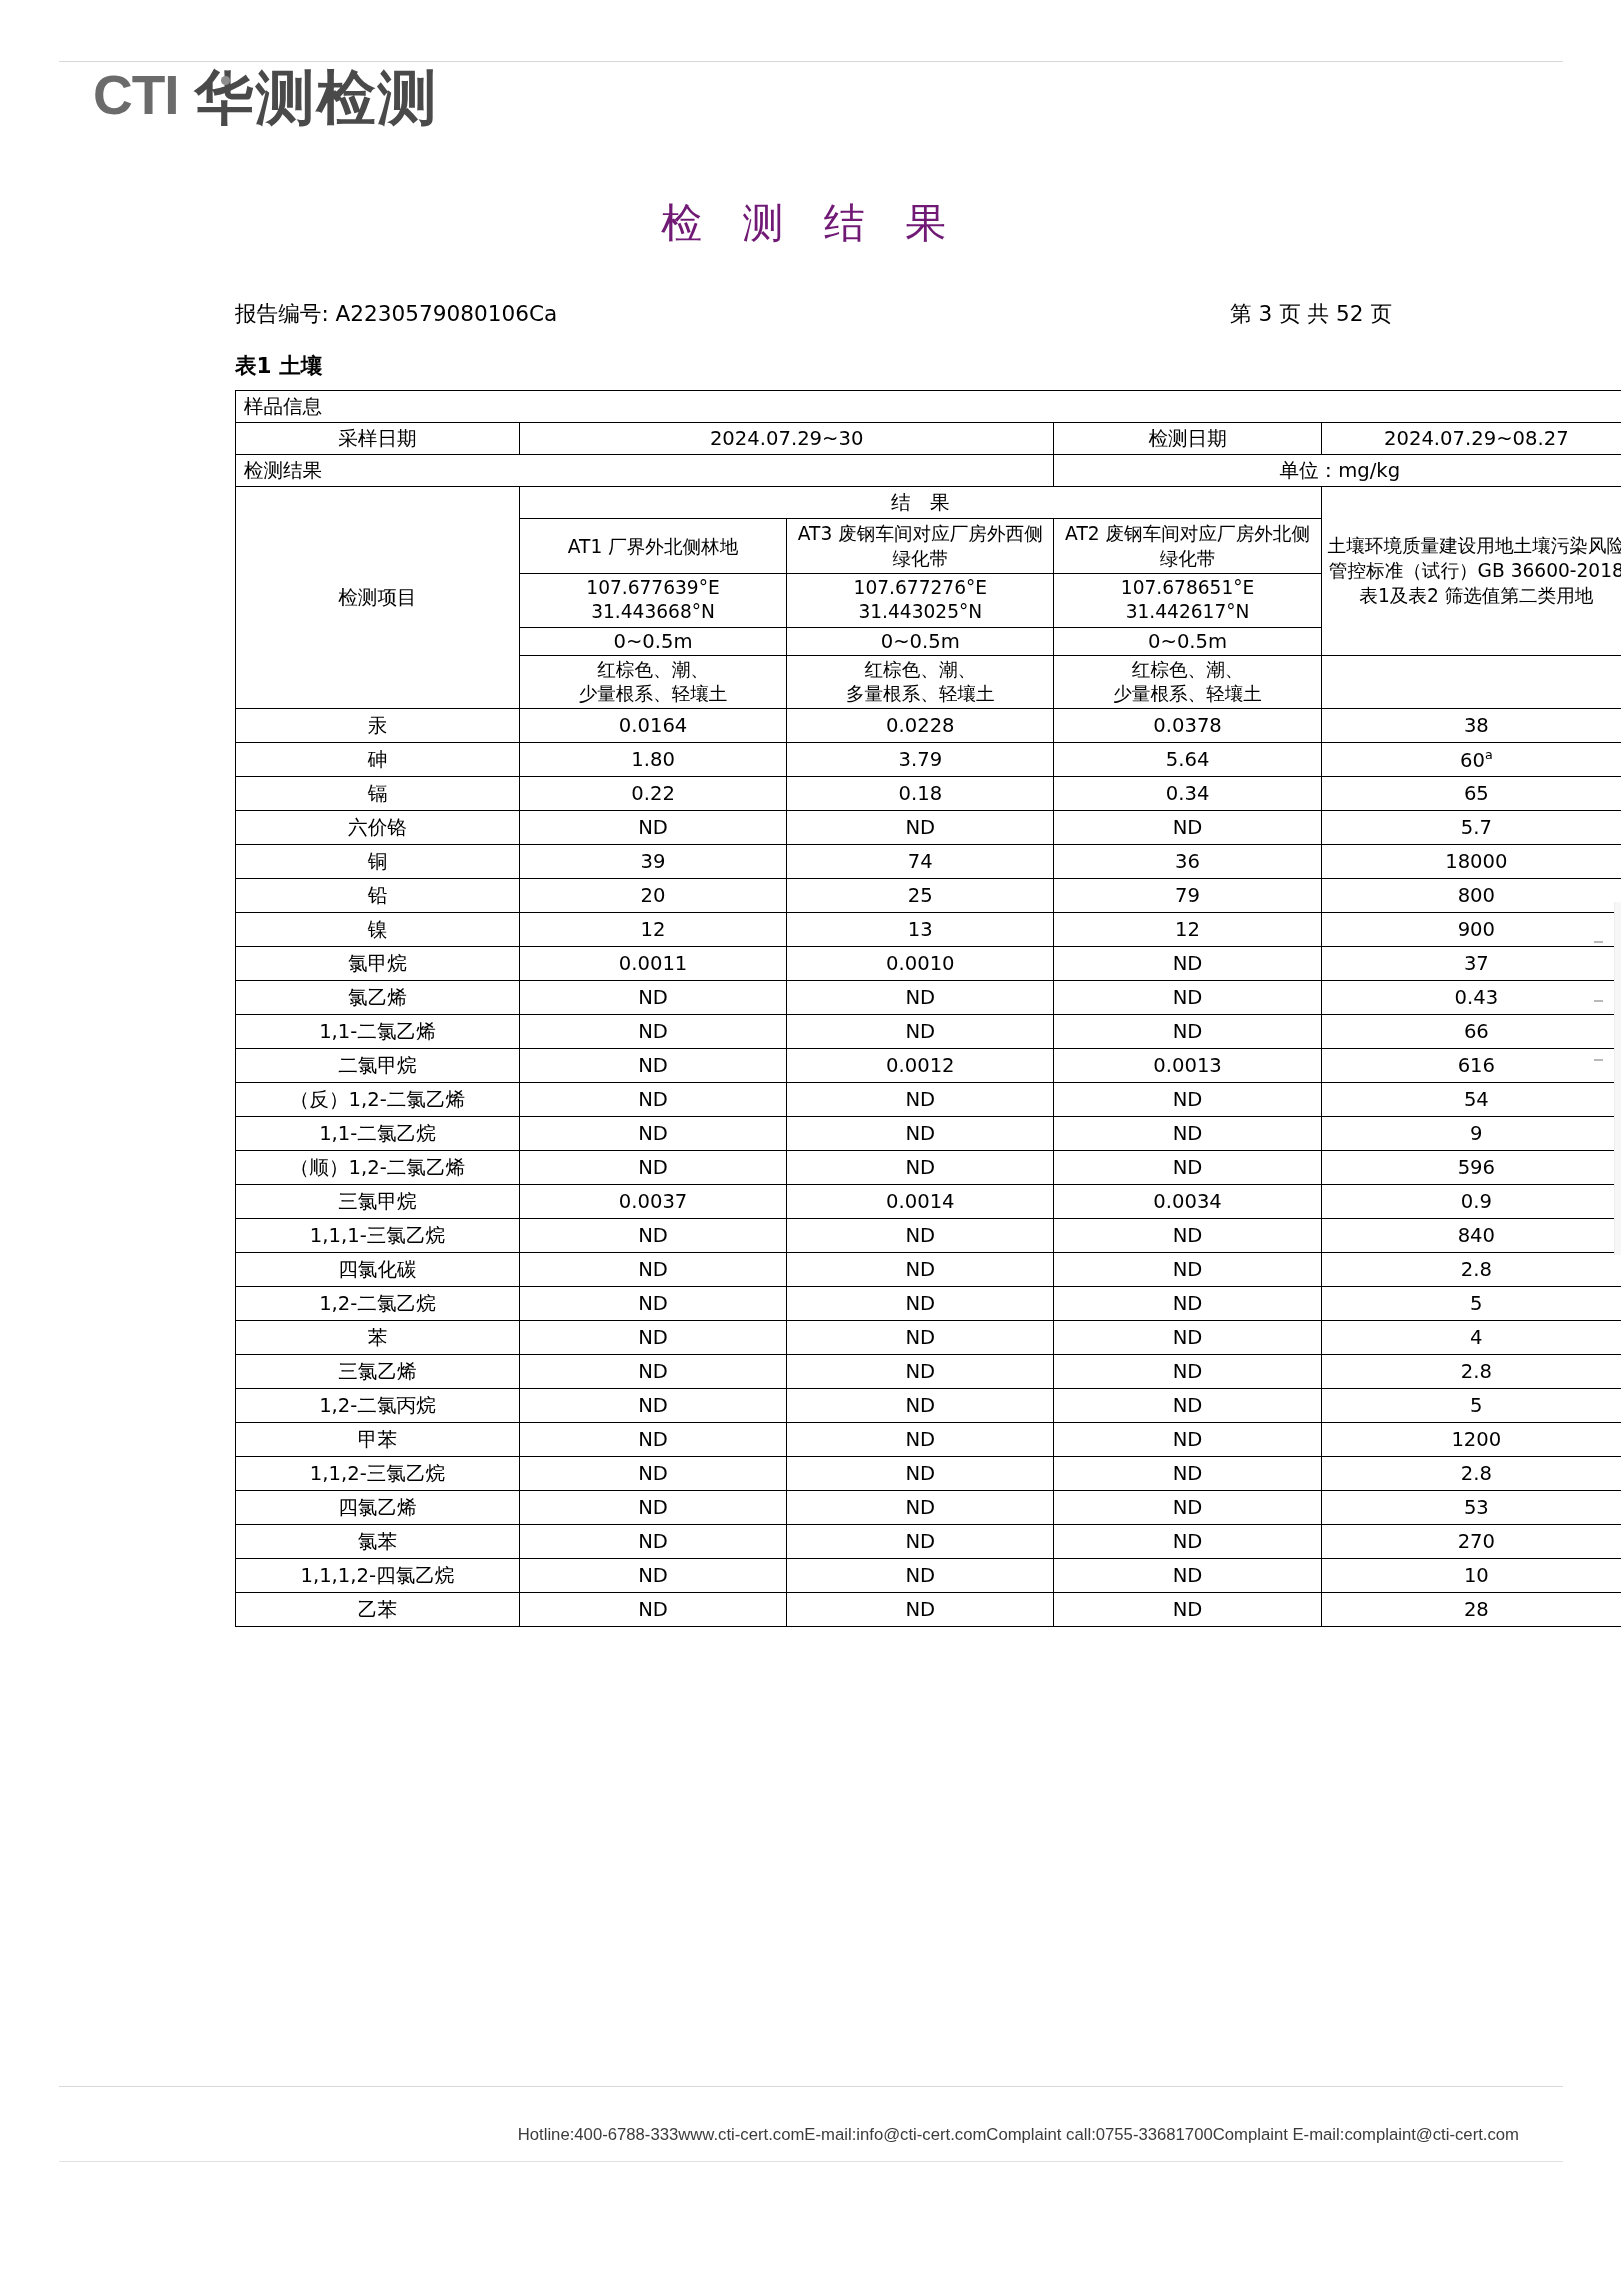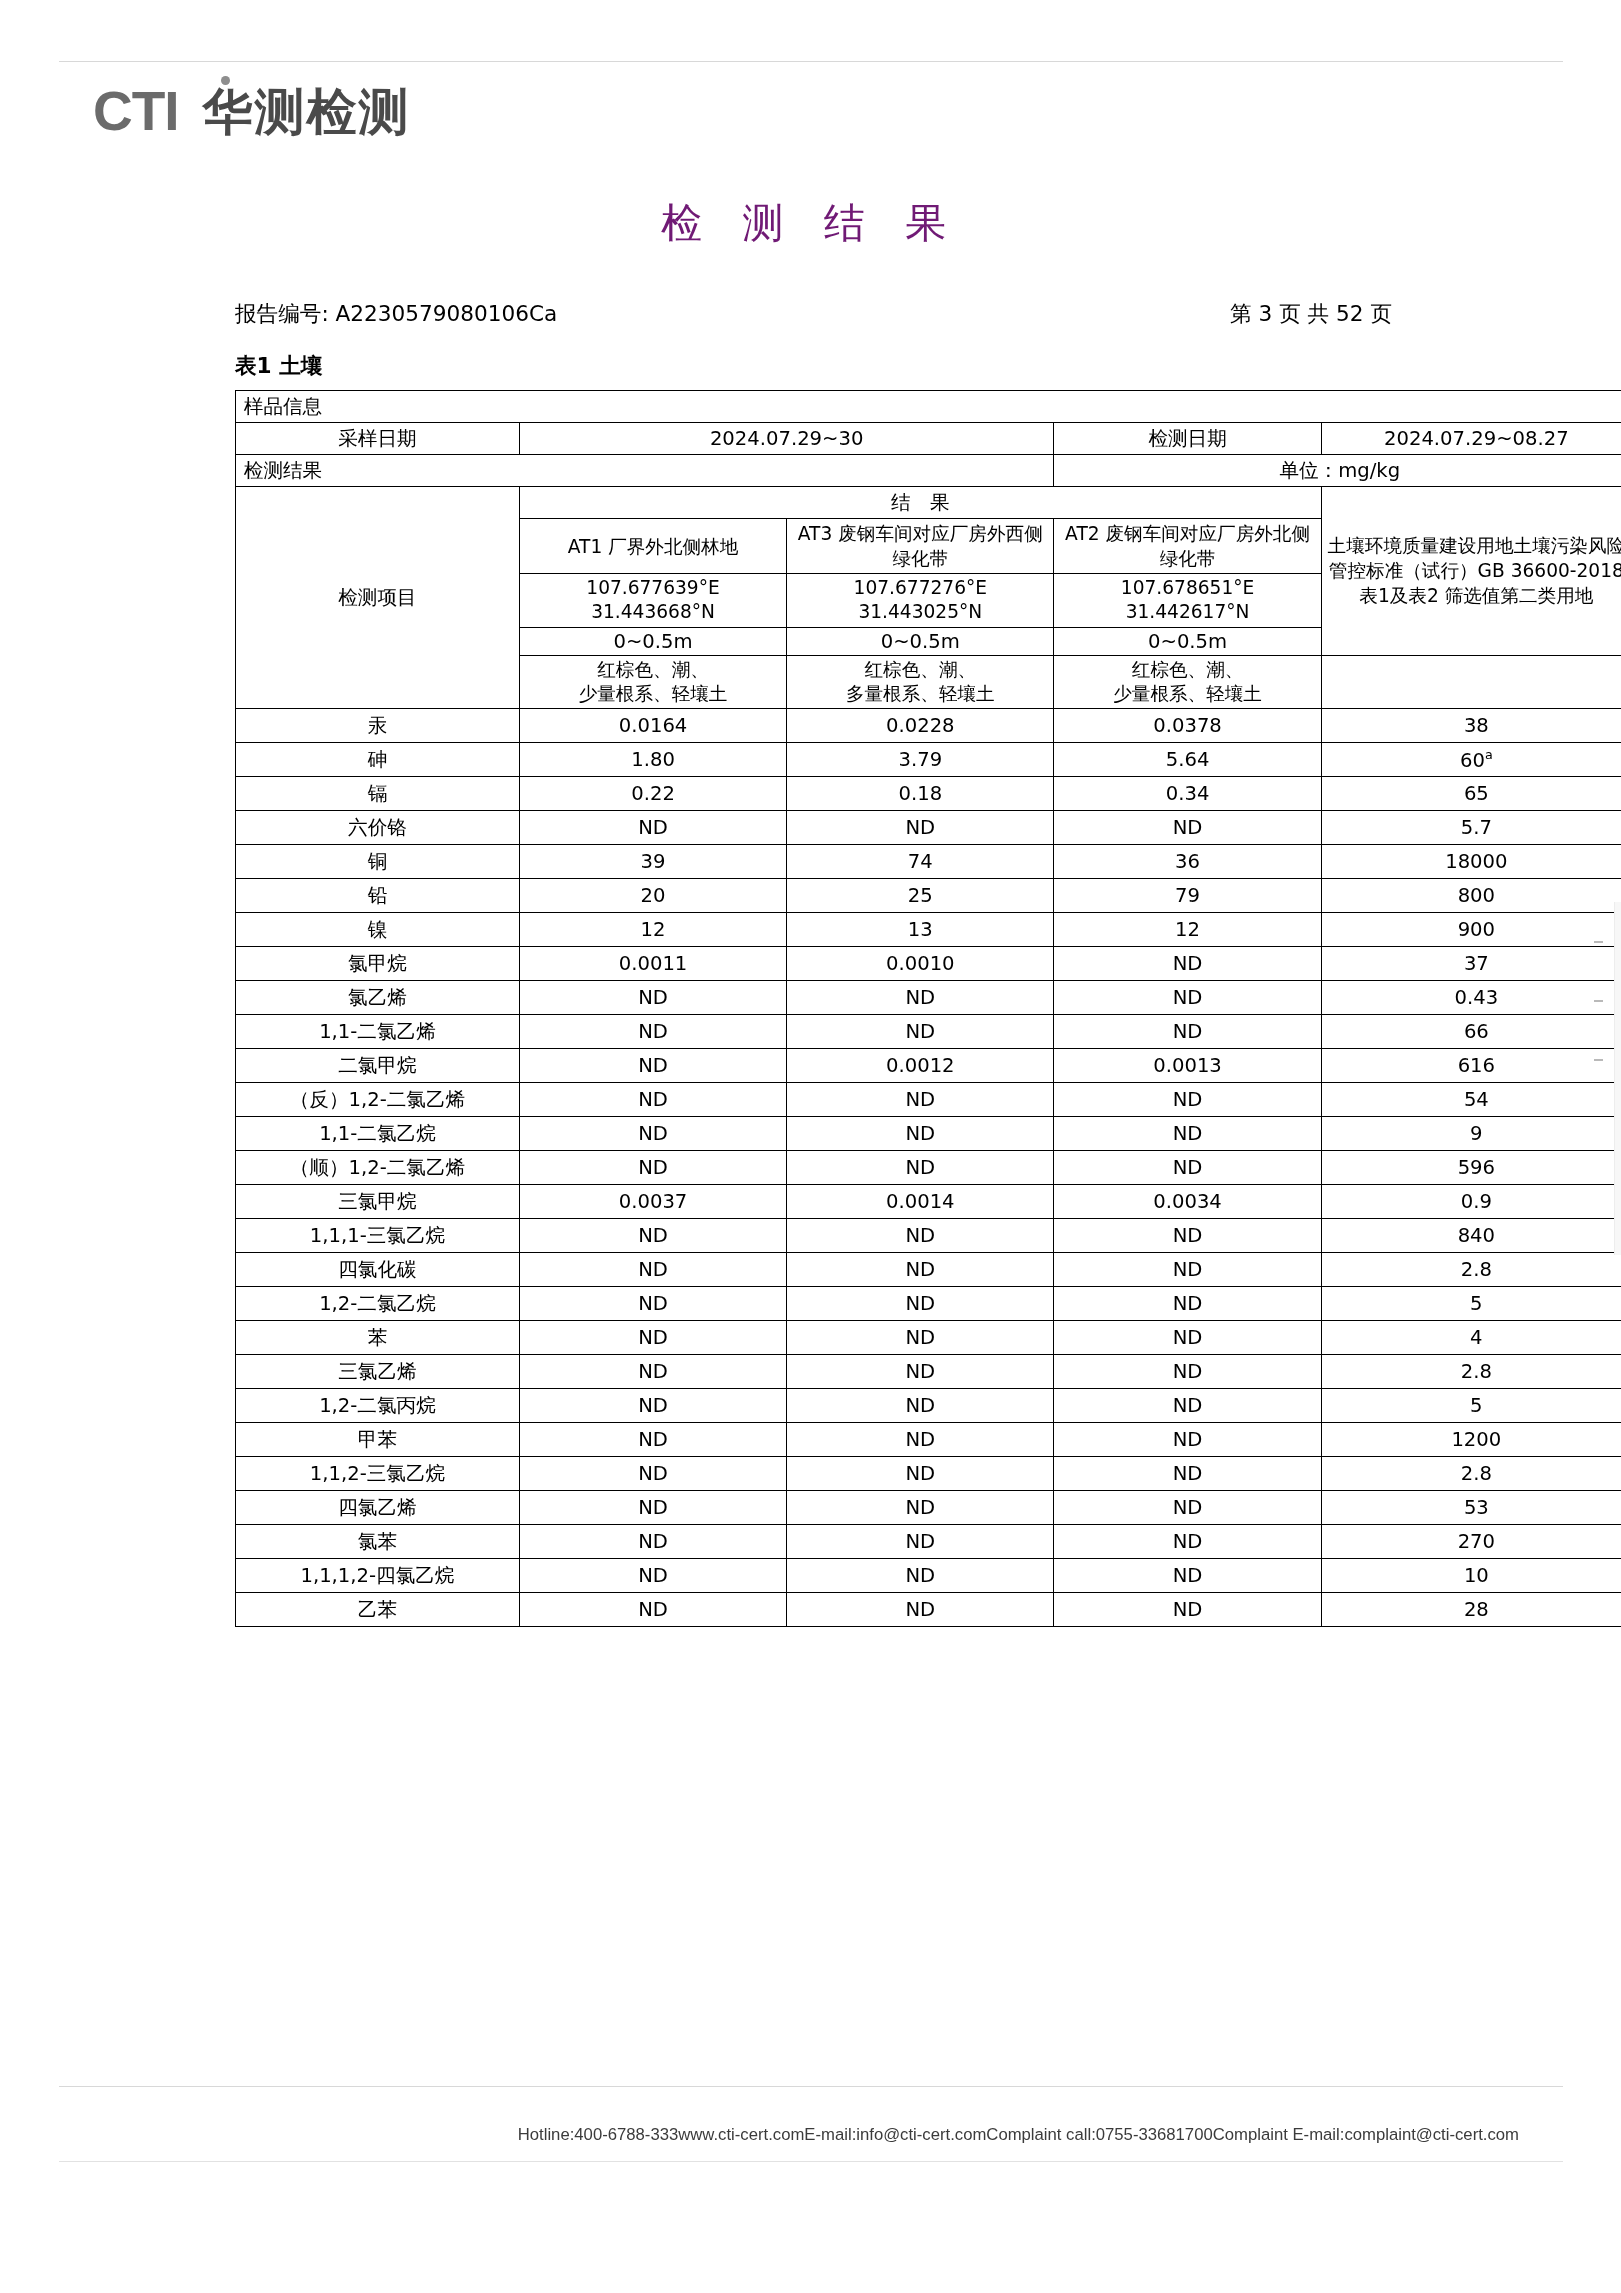--- a/index.html
+++ b/index.html
@@ -23,39 +23,39 @@
     position: absolute;
     left: 59px;
     top: 61px;
     width: 1504px;
     height: 1px;
     background: #d8d8d8;
   }
   .logo-wrap {
     position: absolute;
     left: 93px;
-    top: 84px;
+    top: 68px;
     display: flex;
-    align-items: center;
+    align-items: flex-start;
   }
   .logo-cti {
     font-family: "Liberation Sans", sans-serif;
     font-weight: bold;
     font-size: 55px;
     letter-spacing: -1px;
     color: #6b6b6b;
     line-height: 1;
   }
   .logo-cn {
     font-family: "DejaVu Sans", sans-serif;
     font-weight: bold;
-    font-size: 50px;
+    font-size: 59px;
     letter-spacing: 2px;
     color: #4a4a4a;
-    margin-left: 24px;
+    margin-left: 16px;
     line-height: 1;
   }
   .logo-dot {
     position: absolute;
     left: 221px;
     top: 76px;
     width: 8.8px;
     height: 8.8px;
     border-radius: 50%;
     background: #8e8e8e;

